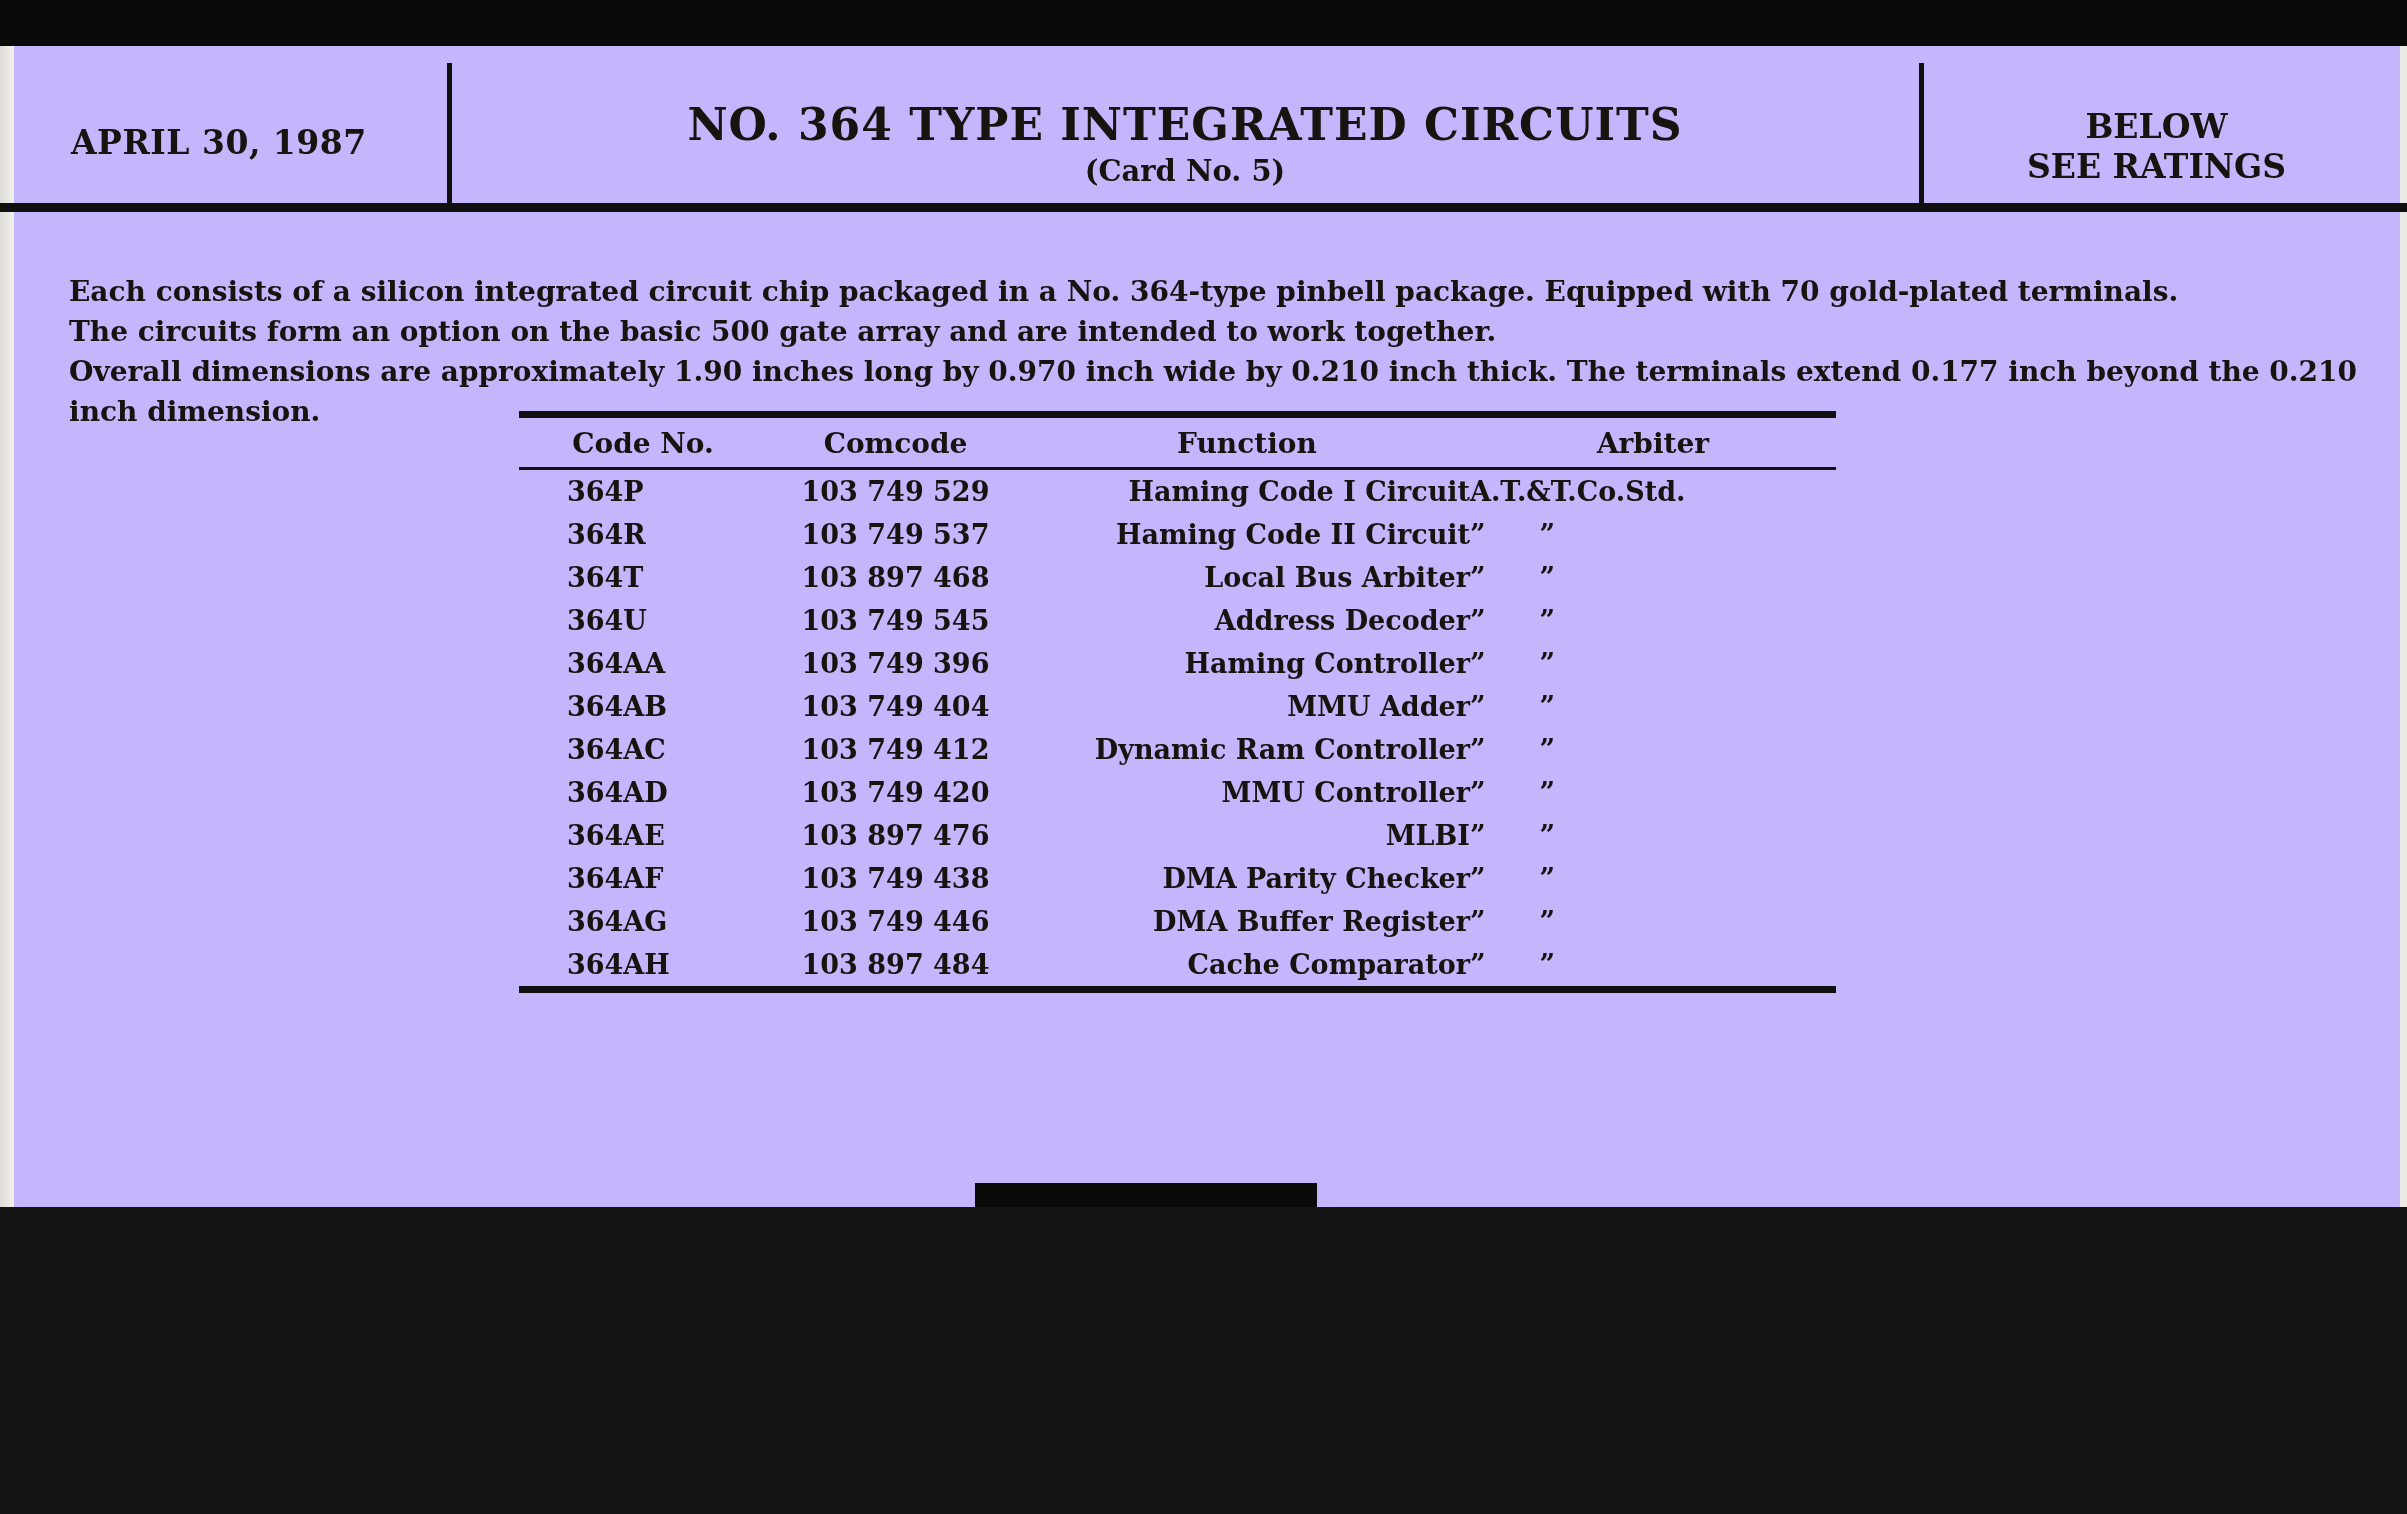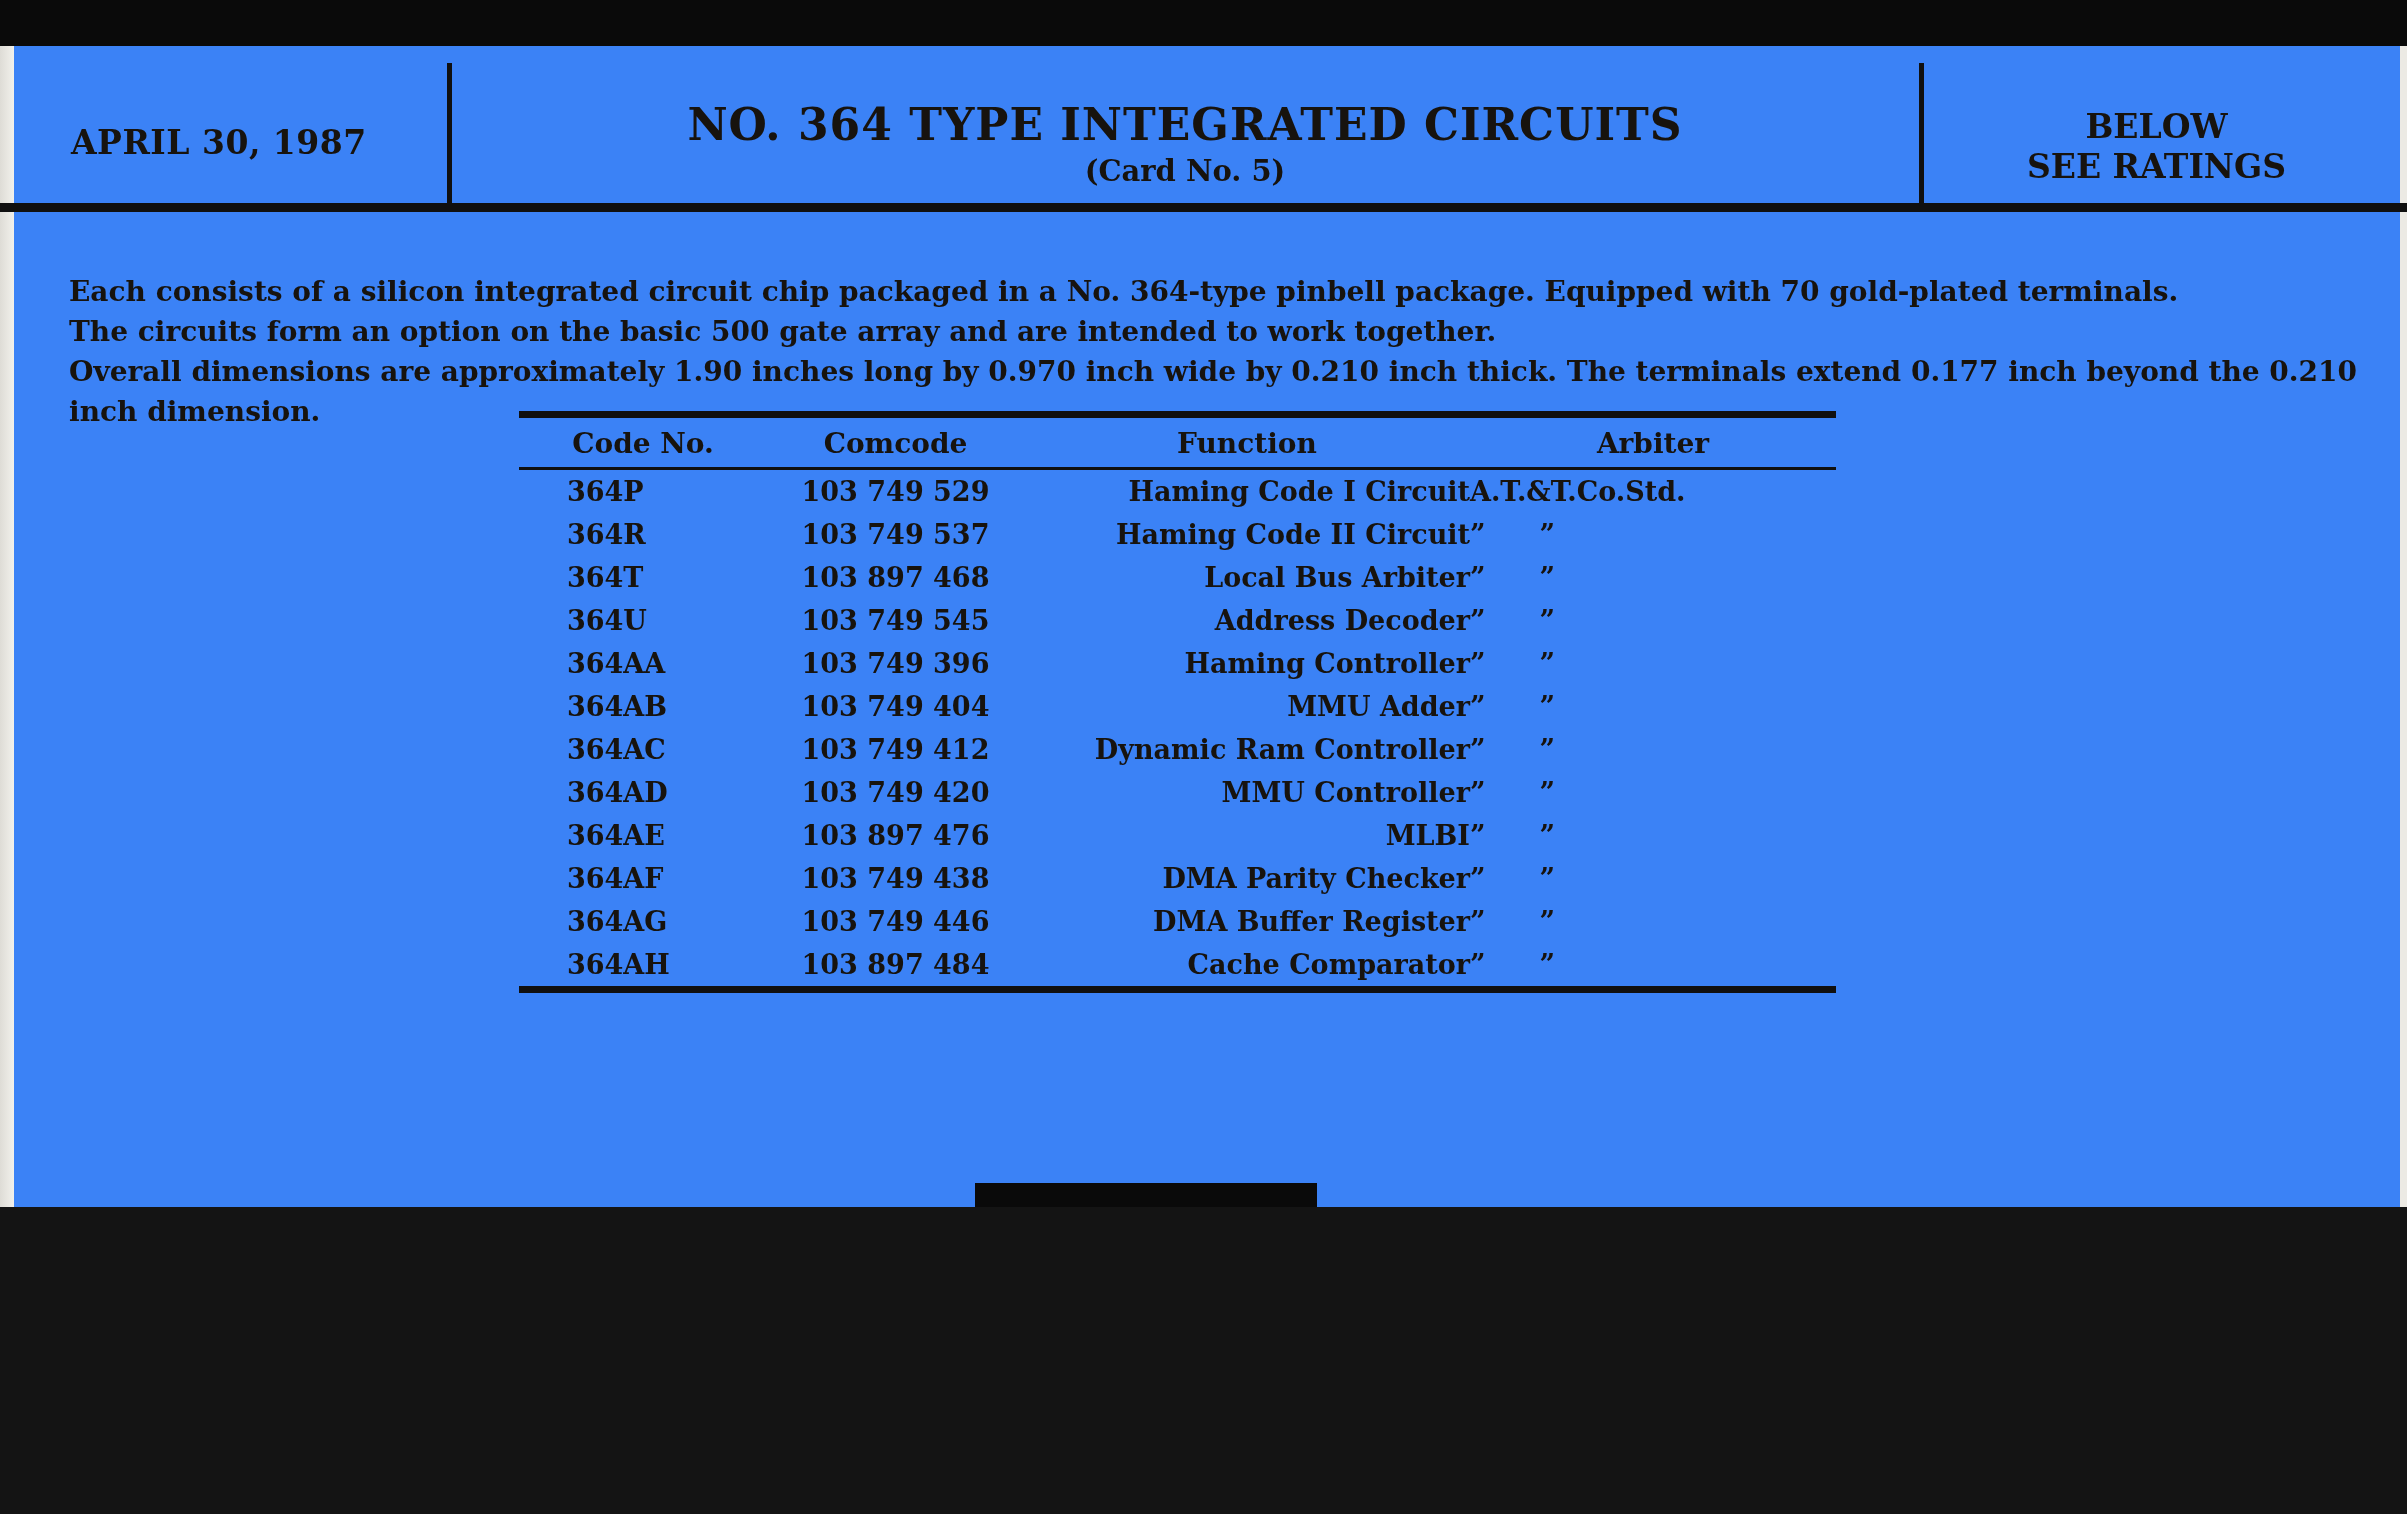--- a/index.html
+++ b/index.html
@@ -1,19 +1,19 @@
 <!DOCTYPE html>
 <html><head>
 <meta charset="utf-8">
 <style>
   html,body { margin:0; padding:0; background:#141414; }
   .scan {
     position:relative;
     width:2408px; height:1207px;
-    background:#3b82f6;
+    background:#c4b5fd;
     font-family:"DejaVu Serif","Liberation Serif",serif;
     color:#17130e;
     overflow:hidden;
   }
   .top-bar {
     position:absolute; top:0; left:0; width:2408px; height:46px;
     background:#0a0a0a;
   }
   .bottom-strip {
     position:absolute; bottom:0; left:975px; width:342px; height:24px;

